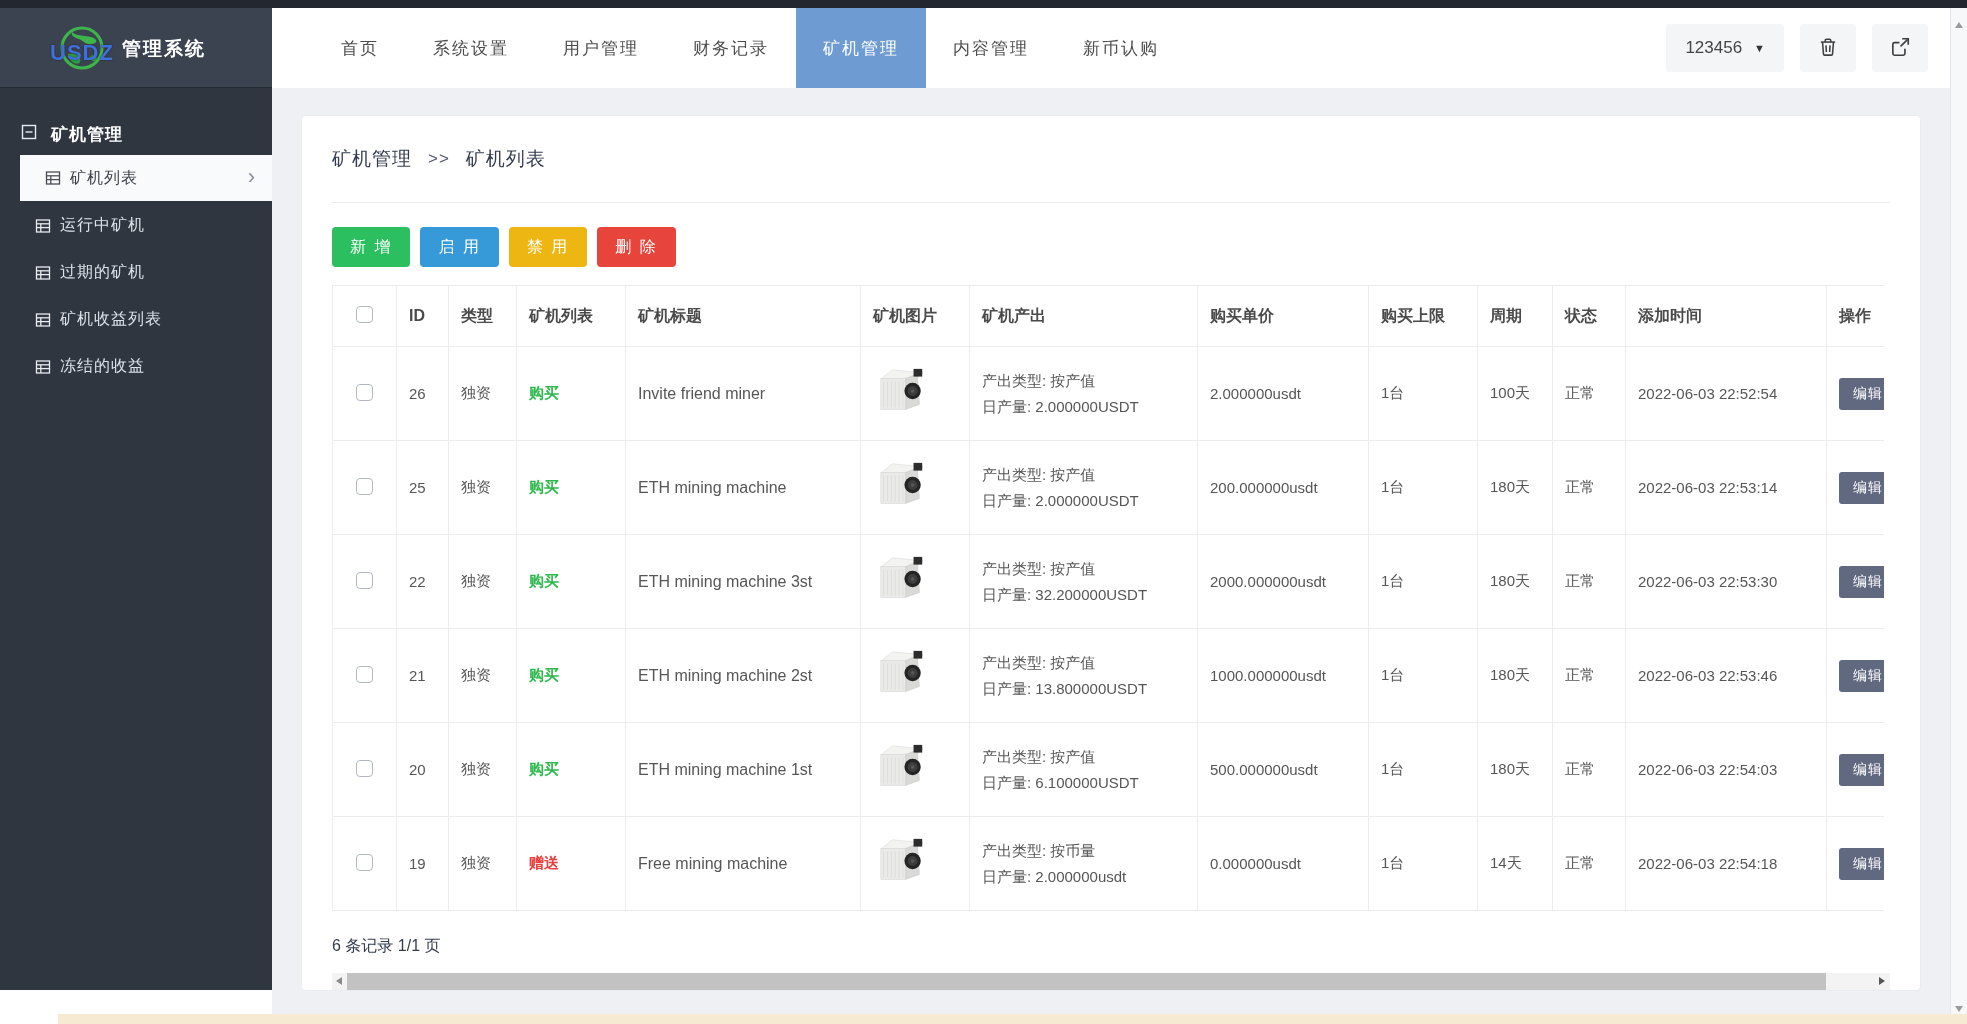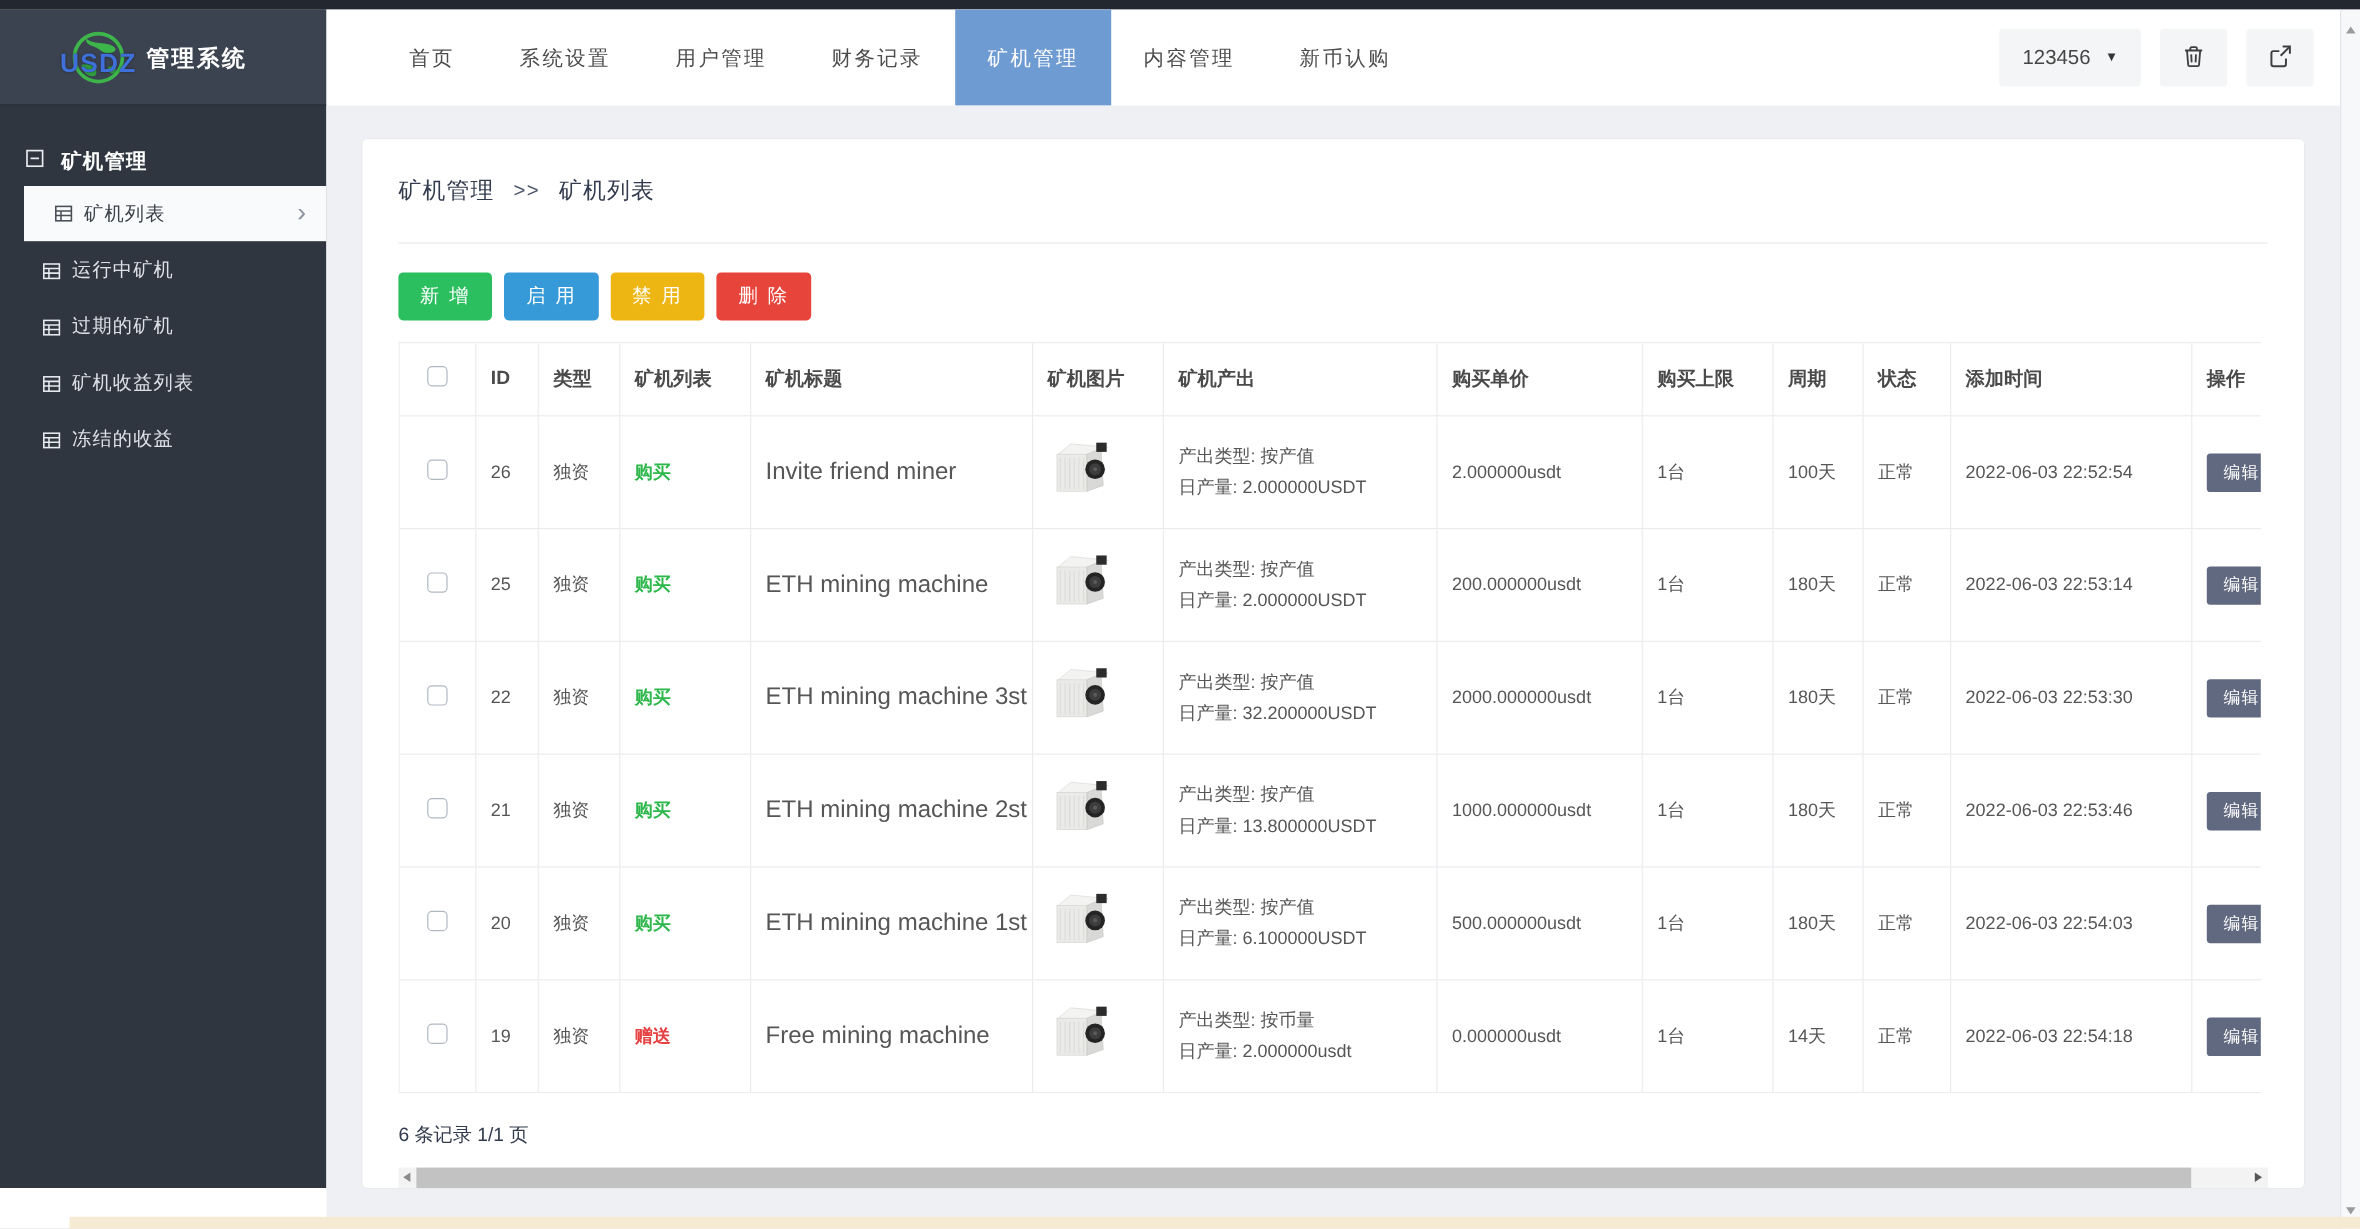--- a/index.html
+++ b/index.html
@@ -41,21 +41,21 @@
   .btn { height:40px; padding:0 18px; border-radius:4px; color:#fff; font-size:16px; letter-spacing:2px; border:none; cursor:pointer; font-family:inherit; }
 
   .table-clip { width:1552px; overflow:hidden; }
   table { width:1640px; table-layout:fixed; border-collapse:collapse; border-top:1px solid #ebecee; border-left:1px solid #ebecee; }
   th, td { border-right:1px solid #ebecee; border-bottom:1px solid #ebecee; text-align:left; padding-left:12px; vertical-align:middle; }
   th { height:61px; font-size:16px; color:#4a4a4a; font-weight:bold; }
   td { height:94px; font-size:15px; color:#565656; }
   .c-check { text-align:center; padding-left:0; }
   .cb { display:inline-block; width:17px; height:17px; border:1px solid #b2b8c2; border-radius:4px; background:#fff; cursor:pointer; }
   td.c-buy { font-weight:bold; }
-  td.c-title { font-size:20px; }
+  td.c-title { font-size:16px; }
   .out-line { line-height:26px; }
   .edit-btn { color:#fff; border:none; border-radius:3px; padding:7px 14px; font-size:14px; letter-spacing:1px; cursor:pointer; font-family:inherit; white-space:nowrap; }
 
   .record-summary { padding:25px 0 16px; font-size:16px; color:#333c4e; }
   .hscrollbar { position:relative; height:17px; background:#f3f3f3; margin-bottom:16px; cursor:pointer; }
   .hthumb { position:absolute; left:15px; right:64px; top:0; height:17px; background:#c2c2c2; }
   .tri-left  { position:absolute; left:4px; top:4px; width:0; height:0; border-top:4.5px solid transparent; border-bottom:4.5px solid transparent; border-right:6px solid #8b8b8b; }
   .tri-right { position:absolute; right:5px; top:4px; width:0; height:0; border-top:4.5px solid transparent; border-bottom:4.5px solid transparent; border-left:6px solid #555; }
 
   .vscrollbar { position:absolute; right:0; top:8px; bottom:0; width:17px; background:#f7f8f9; border-left:1px solid #e4e6e9; cursor:pointer; }

